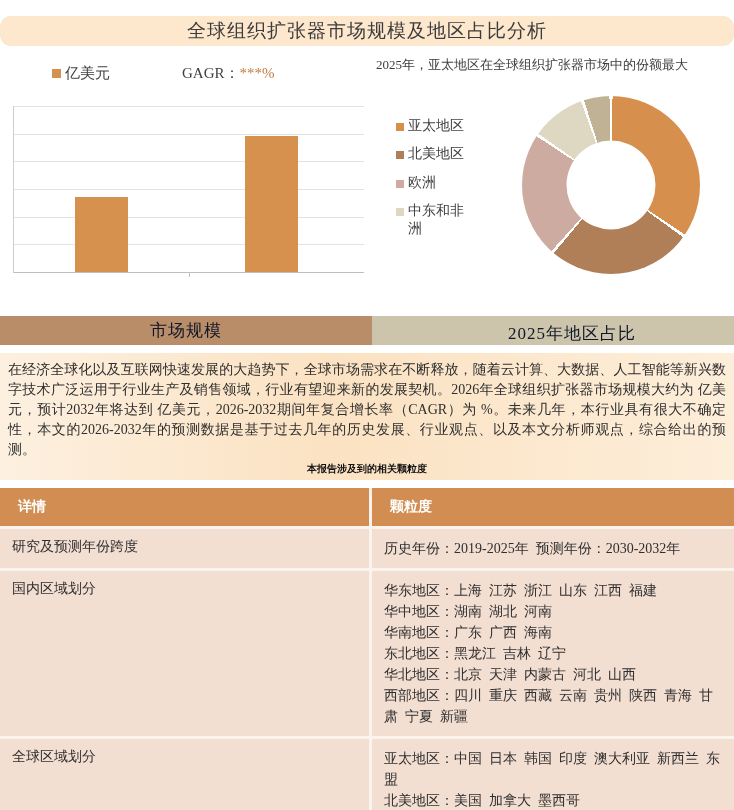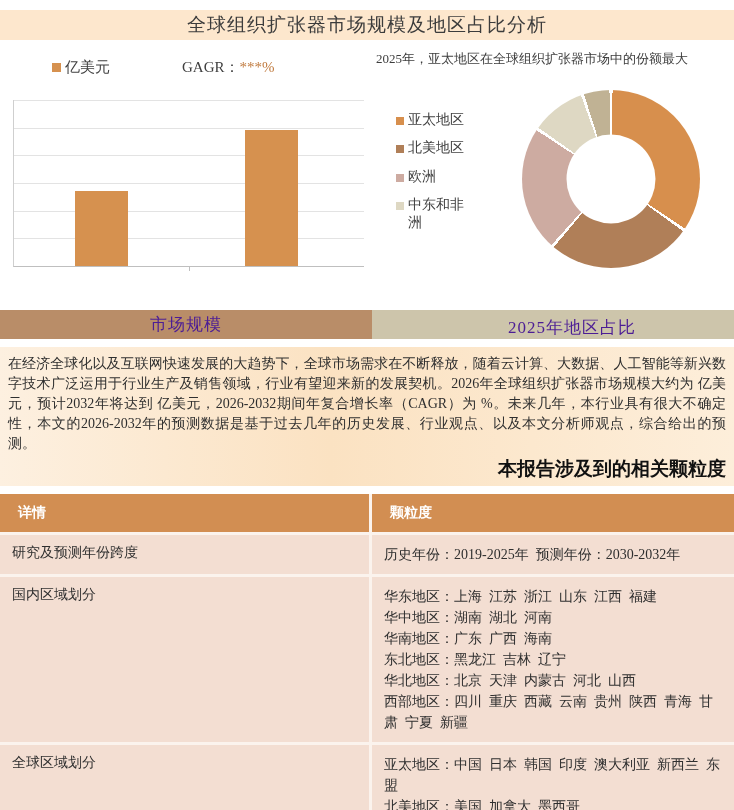--- a/index.html
+++ b/index.html
@@ -5,22 +5,22 @@
   html,body{margin:0;padding:0;}
   body{
     width:734px;height:810px;background:#ffffff;overflow:hidden;
     font-family:"Liberation Serif", serif;
     -webkit-font-smoothing:antialiased;
   }
   .page{width:734px;height:810px;position:relative;background:#fff;}
 
   
   .header-band{
-    margin-top:10px;height:30px;background:#fde7cd;
-    display:flex;align-items:center;justify-content:center;
+    margin-top:16px;height:30px;background:#fde7cd;
+    display:flex;align-items:center;justify-content:center;border-radius:11px;
   }
   .header-band .title{font-size:19px;color:#3c3c3c;letter-spacing:1px;}
 
   
   .charts-row{display:flex;height:264px;margin-top:6px;}
   .bar-panel{width:370px;position:relative;}
   .bar-legend{display:flex;align-items:center;margin:12px 0 0 52px;}
   .swatch{width:9px;height:9px;display:inline-block;margin-right:4px;}
   .bar-legend .unit{font-size:15px;color:#3f3f3f;}
   .cagr{margin-left:72px;font-size:15px;color:#3f3f3f;}
@@ -47,32 +47,32 @@
   .donut-wrap{position:relative;width:178px;height:178px;margin-top:14px;margin-left:18px;}
   .donut{width:178px;height:178px;border-radius:50%;}
   .donut-hole{
     position:absolute;left:50%;top:50%;width:50%;height:50%;
     transform:translate(-50%,-50%);background:#fff;border-radius:50%;
   }
 
   
   .tabs{display:flex;height:29px;}
   .tab{flex:none;display:flex;align-items:center;justify-content:center;
-       color:#4c1d95;font-size:17px;letter-spacing:1px;cursor:pointer;}
+       color:#0f172a;font-size:17px;letter-spacing:1px;cursor:pointer;}
   .tab.t0{width:372px;}
   .tab.t1{width:400px;align-items:flex-end;}
 
   
   .desc{
     margin-top:8px;
     background:linear-gradient(90deg,#fdf0e0 0%,#fbe2c2 45%,#fdeeda 100%);
     padding:7px 8px 4px 8px;
   }
   .desc .para{font-size:14px;color:#2f2f2f;line-height:1.42;text-align:justify;}
-  .desc .tbl-title{text-align:right;font-weight:bold;font-size:19px;color:#111;margin-top:3px;}
+  .desc .tbl-title{text-align:center;font-weight:bold;font-size:10px;color:#111;margin-top:3px;}
 
   
   .tbl{
     margin-top:8px;background:#fbf3ed;
     display:grid;grid-template-columns:369px 1fr;gap:3px;
   }
   .cell{padding:9px 12px;font-size:14px;color:#2f2f2f;}
   .cell.head{background:#d28e52;color:#ffffff;font-weight:bold;padding:10px 18px;}
   .cell.body{background:#f3ded2;}
   .cell .multiline{white-space:pre-wrap;line-height:1.5;}

